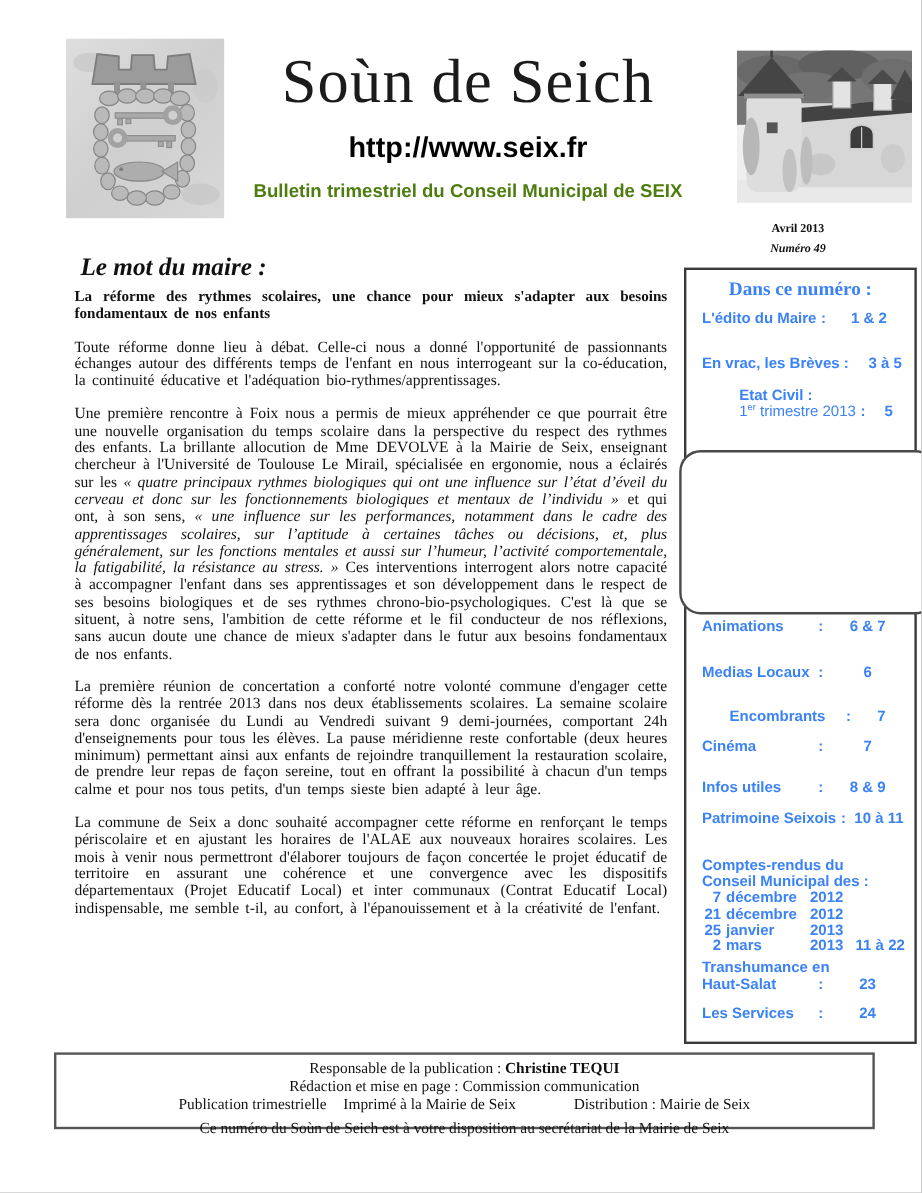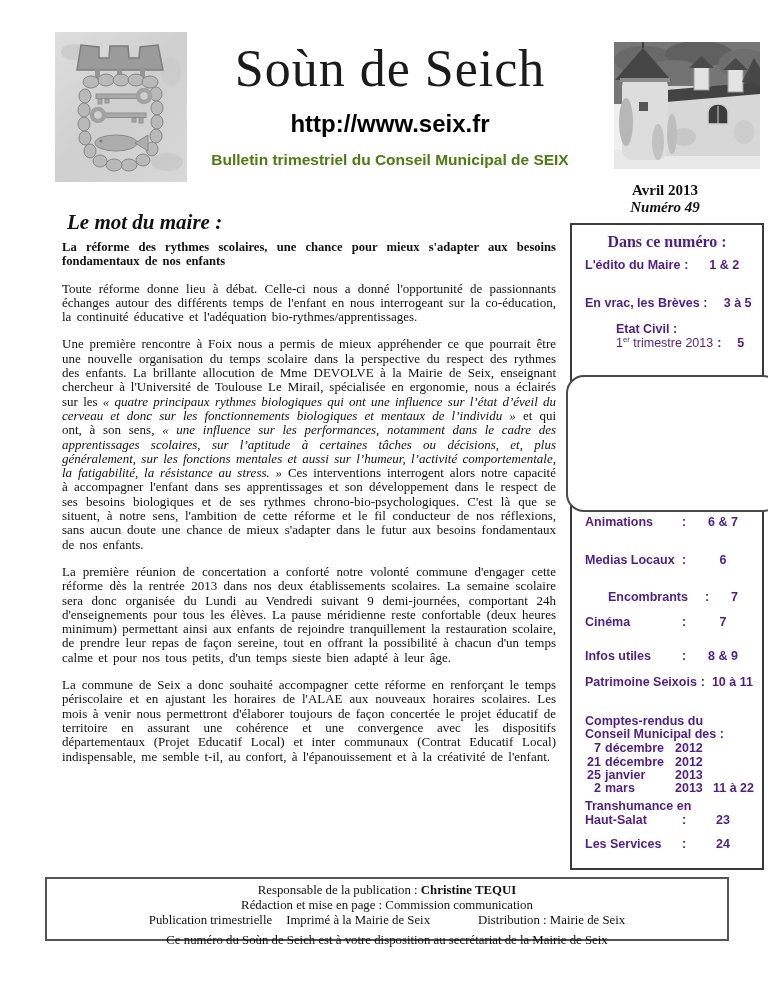--- a/index.html
+++ b/index.html
@@ -10,34 +10,34 @@
   }
   
   .coat{position:absolute;left:55px;top:32px;width:132px;height:150px;margin:0;}
   .castle{position:absolute;left:614px;top:42px;width:146px;height:127px;margin:0;}
   .coat svg,.castle svg{display:block;width:100%;height:100%;}
   .masthead{position:absolute;left:190px;top:40px;width:400px;text-align:center;}
   .m-title{font-family:"Liberation Serif",serif;font-size:52px;line-height:58px;letter-spacing:1px;color:#1b1b1b;}
   .m-url{margin-top:12px;font-family:"Liberation Sans",sans-serif;font-weight:bold;font-size:24px;color:#000;}
   .m-sub{margin-top:13px;font-family:"Liberation Sans",sans-serif;font-weight:bold;font-size:15.5px;color:#4d7c0f;}
   .issue{position:absolute;left:585px;top:182px;width:160px;text-align:center;
-         font-family:"Liberation Serif",serif;font-weight:bold;font-size:15px;line-height:17px;}
+         font-family:"Liberation Serif",serif;font-weight:bold;font-size:10px;line-height:17px;}
   .issue .num{font-style:italic;}
   
   .mayor-heading{position:absolute;left:62px;top:205px;margin:5px;
     font-family:"Liberation Serif",serif;font-weight:bold;font-style:italic;font-size:21px;}
   .article{position:absolute;left:62px;top:240px;width:494px;
     font-size:13px;line-height:14.3px;text-align:justify;word-spacing:2px;}
   .article p{margin:13px 0 0 0;}
   .article p.headline{margin:0;font-weight:bold;font-size:12.6px;}
   .article .it{font-style:italic;}
   
   .toc{position:absolute;left:570px;top:223px;width:190px;height:643px;
     border:2px solid #3a3a3a;z-index:1;background:#fff;
-    font-family:"Liberation Sans",sans-serif;font-size:12.5px;font-weight:bold;color:#4c1d95;}
+    font-family:"Liberation Sans",sans-serif;font-size:12.5px;font-weight:bold;color:#3b82f6;}
   .toc-heading{position:absolute;left:0;top:8px;width:100%;text-align:center;
     font-family:"Liberation Serif",serif;font-weight:bold;font-size:16px;}
   .toc-row{position:absolute;left:13px;right:6px;display:flex;align-items:baseline;}
   .toc-row .lbl{flex:0 0 auto;min-width:93px;}
   .toc-row .sep{flex:0 0 12px;text-align:center;}
   .toc-row .pg{flex:1 1 auto;text-align:center;}
   .toc .sub{font-weight:normal;}
   .toc sup{font-size:0.62em;vertical-align:super;line-height:0;}
   .two-line .l2{display:flex;align-items:baseline;}
   .cr-block{position:absolute;left:13px;right:6px;line-height:13.2px;}

